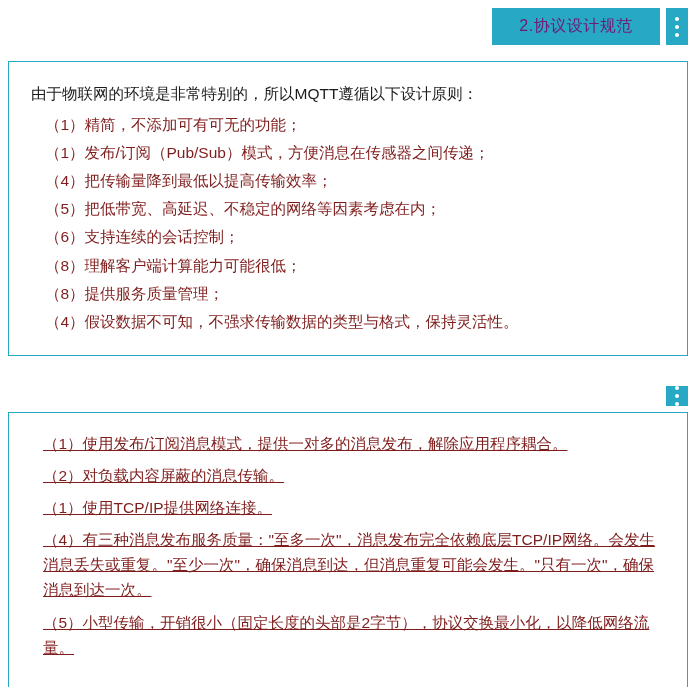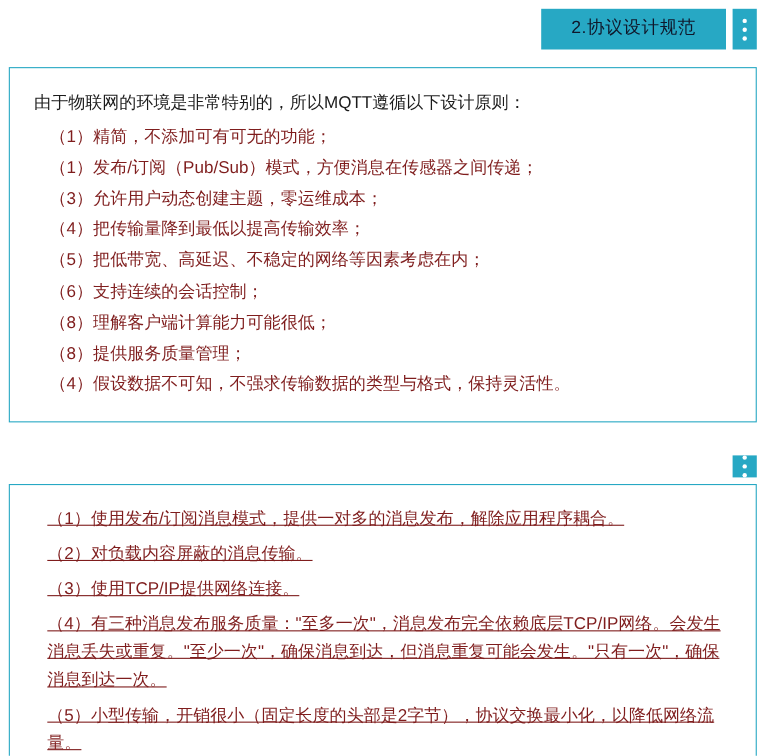--- a/index.html
+++ b/index.html
@@ -28,21 +28,21 @@
   .header-row {
     display: flex;
     justify-content: flex-end;
     align-items: stretch;
     padding-right: 8px;
     padding-top: 8px;
     padding-bottom: 0;
   }
   .header-tab {
     background: #27a8c4;
-    color: #0f172a;
+    color: #701a75;
     font-size: 16px;
     line-height: 1;
     padding: 10px 22px 11px 22px;
     letter-spacing: 0.5px;
     display: flex;
     align-items: center;
     justify-content: center;
     min-width: 168px;
     box-sizing: border-box;
     text-align: right;
@@ -125,21 +125,20 @@
         <i></i>
         <i></i>
         <i></i>
       </div>
     </div>
     <div class="body-box">
       <p class="lead">由于物联网的环境是非常特别的，所以MQTT遵循以下设计原则：</p>
       <ol class="items">
         <li>（1）精简，不添加可有可无的功能；</li>
         <li>（1）发布/订阅（Pub/Sub）模式，方便消息在传感器之间传递；</li>
-        <li>（3）允许用户动态创建主题，零运维成本；</li>
         <li>（4）把传输量降到最低以提高传输效率；</li>
         <li>（5）把低带宽、高延迟、不稳定的网络等因素考虑在内；</li>
         <li>（6）支持连续的会话控制；</li>
         <li>（8）理解客户端计算能力可能很低；</li>
         <li>（8）提供服务质量管理；</li>
         <li>（4）假设数据不可知，不强求传输数据的类型与格式，保持灵活性。</li>
       </ol>
     </div>
   </div>
 
@@ -148,21 +147,21 @@
       <div class="header-dots">
         <i></i>
         <i></i>
         <i></i>
       </div>
     </div>
     <div class="body-box">
       <ol class="items">
         <li>（1）使用发布/订阅消息模式，提供一对多的消息发布，解除应用程序耦合。</li>
         <li>（2）对负载内容屏蔽的消息传输。</li>
-        <li>（3）使用TCP/IP提供网络连接。</li>
+        <li>（1）使用TCP/IP提供网络连接。</li>
         <li>（4）有三种消息发布服务质量："至多一次"，消息发布完全依赖底层TCP/IP网络。会发生消息丢失或重复。"至少一次"，确保消息到达，但消息重复可能会发生。"只有一次"，确保消息到达一次。</li>
         <li>（5）小型传输，开销很小（固定长度的头部是2字节），协议交换最小化，以降低网络流量。</li>
 
       </ol>
     </div>
   </div>
 
 </div>
 
 </body></html>

